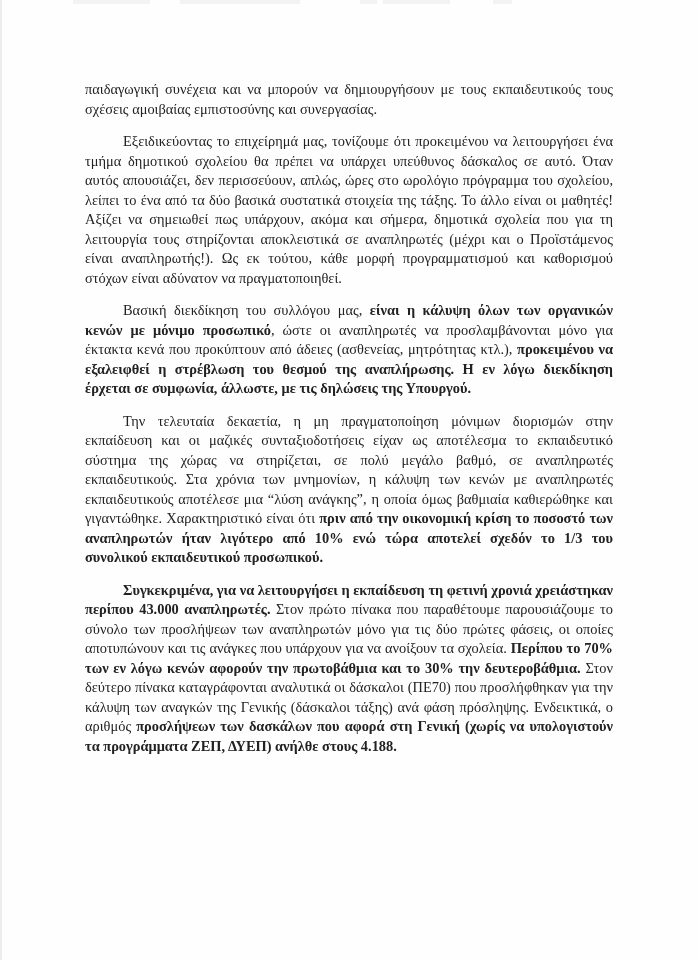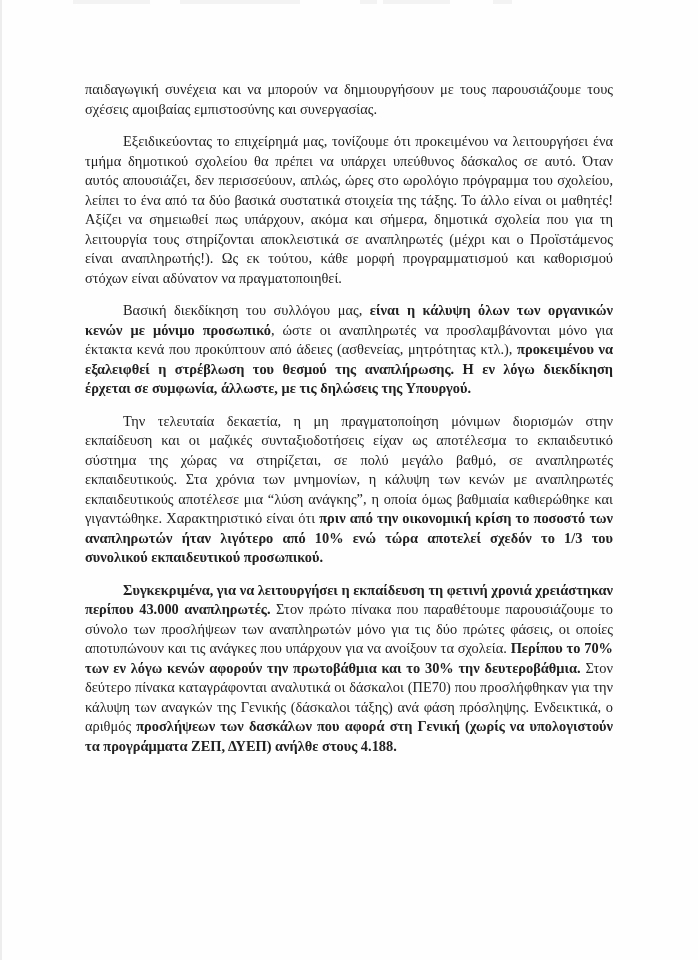--- a/index.html
+++ b/index.html
@@ -65,20 +65,20 @@
 
   <div class="top-artifacts">
     <span class="s1"></span>
     <span class="s2"></span>
     <span class="s3"></span>
     <span class="s4"></span>
     <span class="s5"></span>
   </div>
 
   <div class="doc">
-    <p class="para noindent"><span>παιδαγωγική συνέχεια και να μπορούν να δημιουργήσουν με τους παρουσιάζουμε τους σχέσεις αμοιβαίας εμπιστοσύνης και συνεργασίας.</span></p>
+    <p class="para noindent"><span>παιδαγωγική συνέχεια και να μπορούν να δημιουργήσουν με τους εκπαιδευτικούς τους σχέσεις αμοιβαίας εμπιστοσύνης και συνεργασίας.</span></p>
     <p class="para"><span>Εξειδικεύοντας το επιχείρημά μας, τονίζουμε ότι προκειμένου να λειτουργήσει ένα τμήμα δημοτικού σχολείου θα πρέπει να υπάρχει υπεύθυνος δάσκαλος σε αυτό. Όταν αυτός απουσιάζει, δεν περισσεύουν, απλώς, ώρες στο ωρολόγιο πρόγραμμα του σχολείου, λείπει το ένα από τα δύο βασικά συστατικά στοιχεία της τάξης. Το άλλο είναι οι μαθητές! Αξίζει να σημειωθεί πως υπάρχουν, ακόμα και σήμερα, δημοτικά σχολεία που για τη λειτουργία τους στηρίζονται αποκλειστικά σε αναπληρωτές (μέχρι και ο Προϊστάμενος είναι αναπληρωτής!). Ως εκ τούτου, κάθε μορφή προγραμματισμού και καθορισμού στόχων είναι αδύνατον να πραγματοποιηθεί.</span></p>
     <p class="para"><span>Βασική διεκδίκηση του συλλόγου μας, </span><span class="b">είναι η κάλυψη όλων των οργανικών κενών με μόνιμο προσωπικό</span><span>, ώστε οι αναπληρωτές να προσλαμβάνονται μόνο για έκτακτα κενά που προκύπτουν από άδειες (ασθενείας, μητρότητας κτλ.), </span><span class="b">προκειμένου να εξαλειφθεί η στρέβλωση του θεσμού της αναπλήρωσης. Η εν λόγω διεκδίκηση έρχεται σε συμφωνία, άλλωστε, με τις δηλώσεις της Υπουργού.</span></p>
     <p class="para"><span>Την τελευταία δεκαετία, η μη πραγματοποίηση μόνιμων διορισμών στην εκπαίδευση και οι μαζικές συνταξιοδοτήσεις είχαν ως αποτέλεσμα το εκπαιδευτικό σύστημα της χώρας να στηρίζεται, σε πολύ μεγάλο βαθμό, σε αναπληρωτές εκπαιδευτικούς. Στα χρόνια των μνημονίων, η κάλυψη των κενών με αναπληρωτές εκπαιδευτικούς αποτέλεσε μια “λύση ανάγκης”, η οποία όμως βαθμιαία καθιερώθηκε και γιγαντώθηκε. Χαρακτηριστικό είναι ότι </span><span class="b">πριν από την οικονομική κρίση το ποσοστό των αναπληρωτών ήταν λιγότερο από 10% ενώ τώρα αποτελεί σχεδόν το 1/3 του συνολικού εκπαιδευτικού προσωπικού.</span></p>
     <p class="para"><span class="b">Συγκεκριμένα, για να λειτουργήσει η εκπαίδευση τη φετινή χρονιά χρειάστηκαν περίπου 43.000 αναπληρωτές. </span><span>Στον πρώτο πίνακα που παραθέτουμε παρουσιάζουμε το σύνολο των προσλήψεων των αναπληρωτών μόνο για τις δύο πρώτες φάσεις, οι οποίες αποτυπώνουν και τις ανάγκες που υπάρχουν για να ανοίξουν τα σχολεία. </span><span class="b">Περίπου το 70% των εν λόγω κενών αφορούν την πρωτοβάθμια και το 30% την δευτεροβάθμια. </span><span>Στον δεύτερο πίνακα καταγράφονται αναλυτικά οι δάσκαλοι (ΠΕ70) που προσλήφθηκαν για την κάλυψη των αναγκών της Γενικής (δάσκαλοι τάξης) ανά φάση πρόσληψης. Ενδεικτικά, ο αριθμός </span><span class="b">προσλήψεων των δασκάλων που αφορά στη Γενική (χωρίς να υπολογιστούν τα προγράμματα ΖΕΠ, ΔΥΕΠ) ανήλθε στους 4.188.</span></p>
   </div>
 
 </div>
 
 </body></html>

